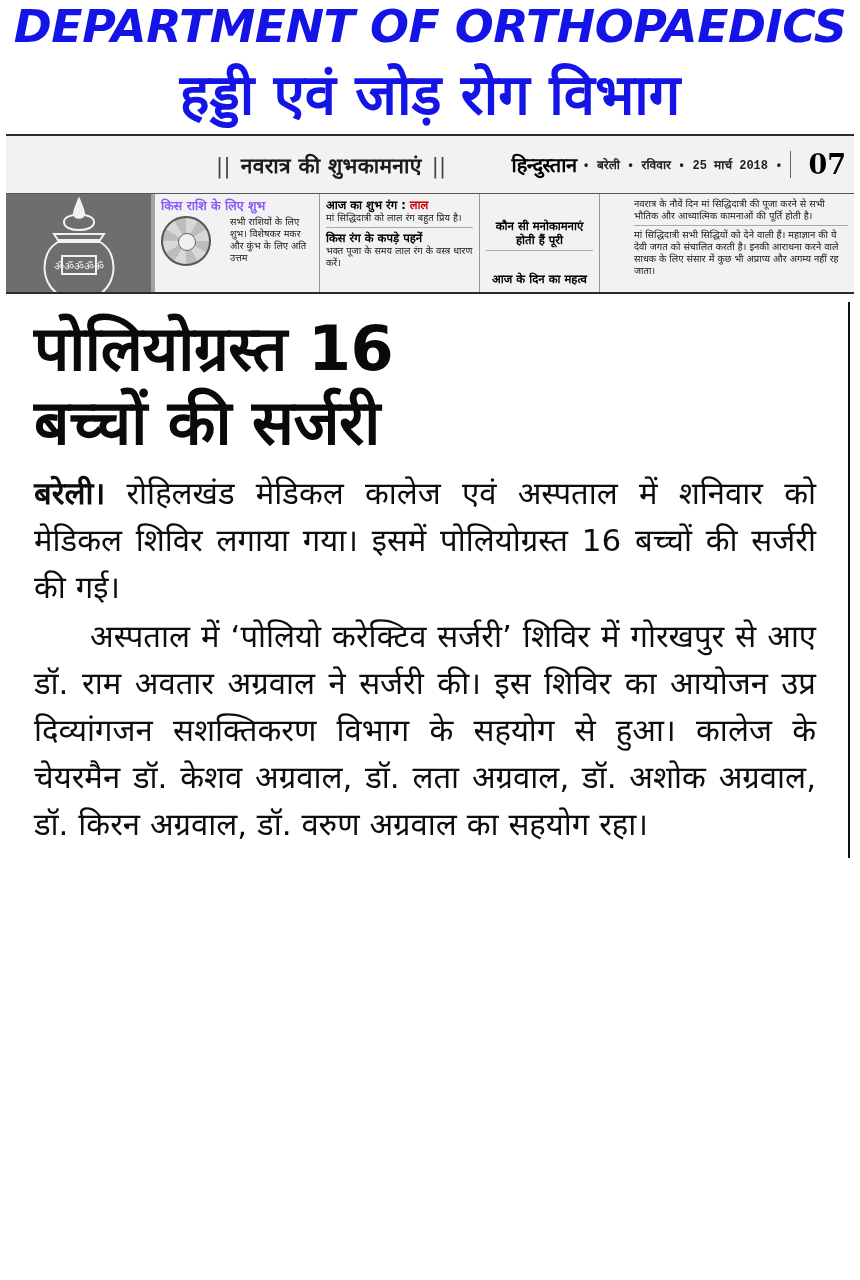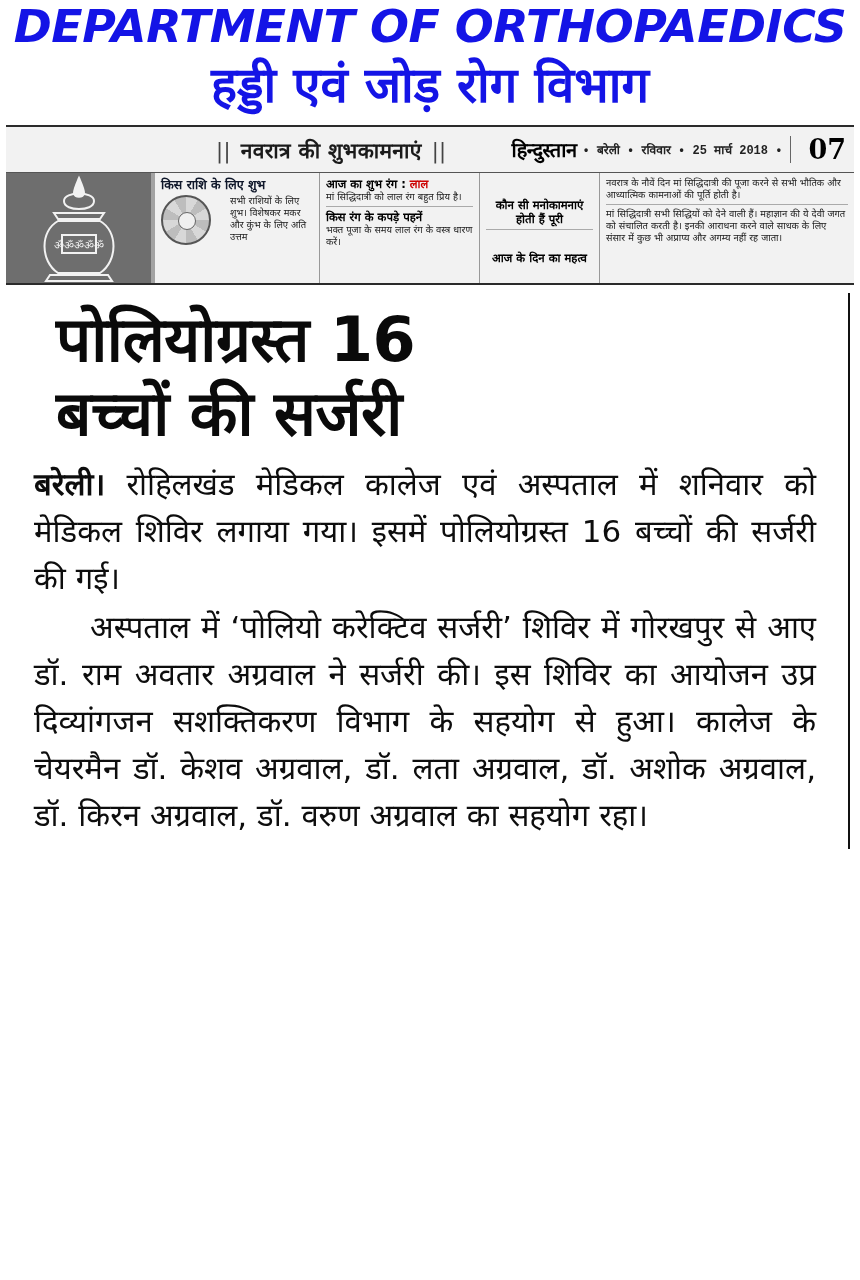--- a/index.html
+++ b/index.html
@@ -29,41 +29,41 @@
     font-size: 45px;
     line-height: 50px;
     letter-spacing: -0.5px;
     white-space: nowrap;
     transform: scaleX(1.02);
   }
   .banner-hi {
     font-family: "DejaVu Sans", sans-serif;
     font-weight: bold;
     color: #1414e6;
-    font-size: 49px;
+    font-size: 56px;
     line-height: 62px;
-    margin-top: 3px;
+    margin-top: 12px;
     white-space: nowrap;
   }
 
   
   .clip {
     margin: 8px 6px 0 6px;
     border-top: 2px solid #2b2b2b;
     border-bottom: 2px solid #2b2b2b;
     background: #f2f2f2;
     position: relative;
     height: 160px;
     box-sizing: border-box;
     overflow: hidden;
   }
   .clip-top {
     display: flex;
     align-items: center;
-    height: 46px;
+    height: 58px;
     border-bottom: 1px solid #555;
     box-sizing: border-box;
     justify-content: center;
   }
   .clip-top .spacer-logo {
     width: 145px;
     flex: 0 0 145px;
   }
   .festive {
     flex: 1 1 auto;
@@ -122,26 +122,26 @@
 
   .col {
     border-right: 1px solid #999;
     padding: 4px 6px;
     box-sizing: border-box;
     font-family: "DejaVu Sans", sans-serif;
   }
   .col-a { width: 165px; flex: 0 0 165px; }
   .col-b { width: 160px; flex: 0 0 160px; }
   .col-c { width: 120px; flex: 0 0 120px; }
-  .col-d { flex: 1 1 auto; border-right: none; }
+  .col-d { flex: 1 1 auto; border-right: none; margin-left: 28px; }
 
   .q {
     font-size: 12.5px;
     font-weight: bold;
-    color: #0f172a;
+    color: #8b5cf6;
     line-height: 15px;
     margin-bottom: 2px;
   }
   .a {
     font-size: 9.5px;
     line-height: 12px;
     color: #222;
   }
   .zod {
     display: flex;
@@ -196,21 +196,20 @@
     width: 2px;
     background: #111;
   }
   .headline {
     font-family: "DejaVu Sans", sans-serif;
     font-weight: bold;
     font-size: 62px;
     line-height: 74px;
     color: #0a0a0a;
     letter-spacing: -0.5px;
-    margin-left: 22px;
   }
   .body-text {
     font-family: "DejaVu Sans", sans-serif;
     font-size: 31px;
     line-height: 47px;
     color: #0d0d0d;
     text-align: justify;
     margin-top: 10px;
     padding-right: 18px;
   }

